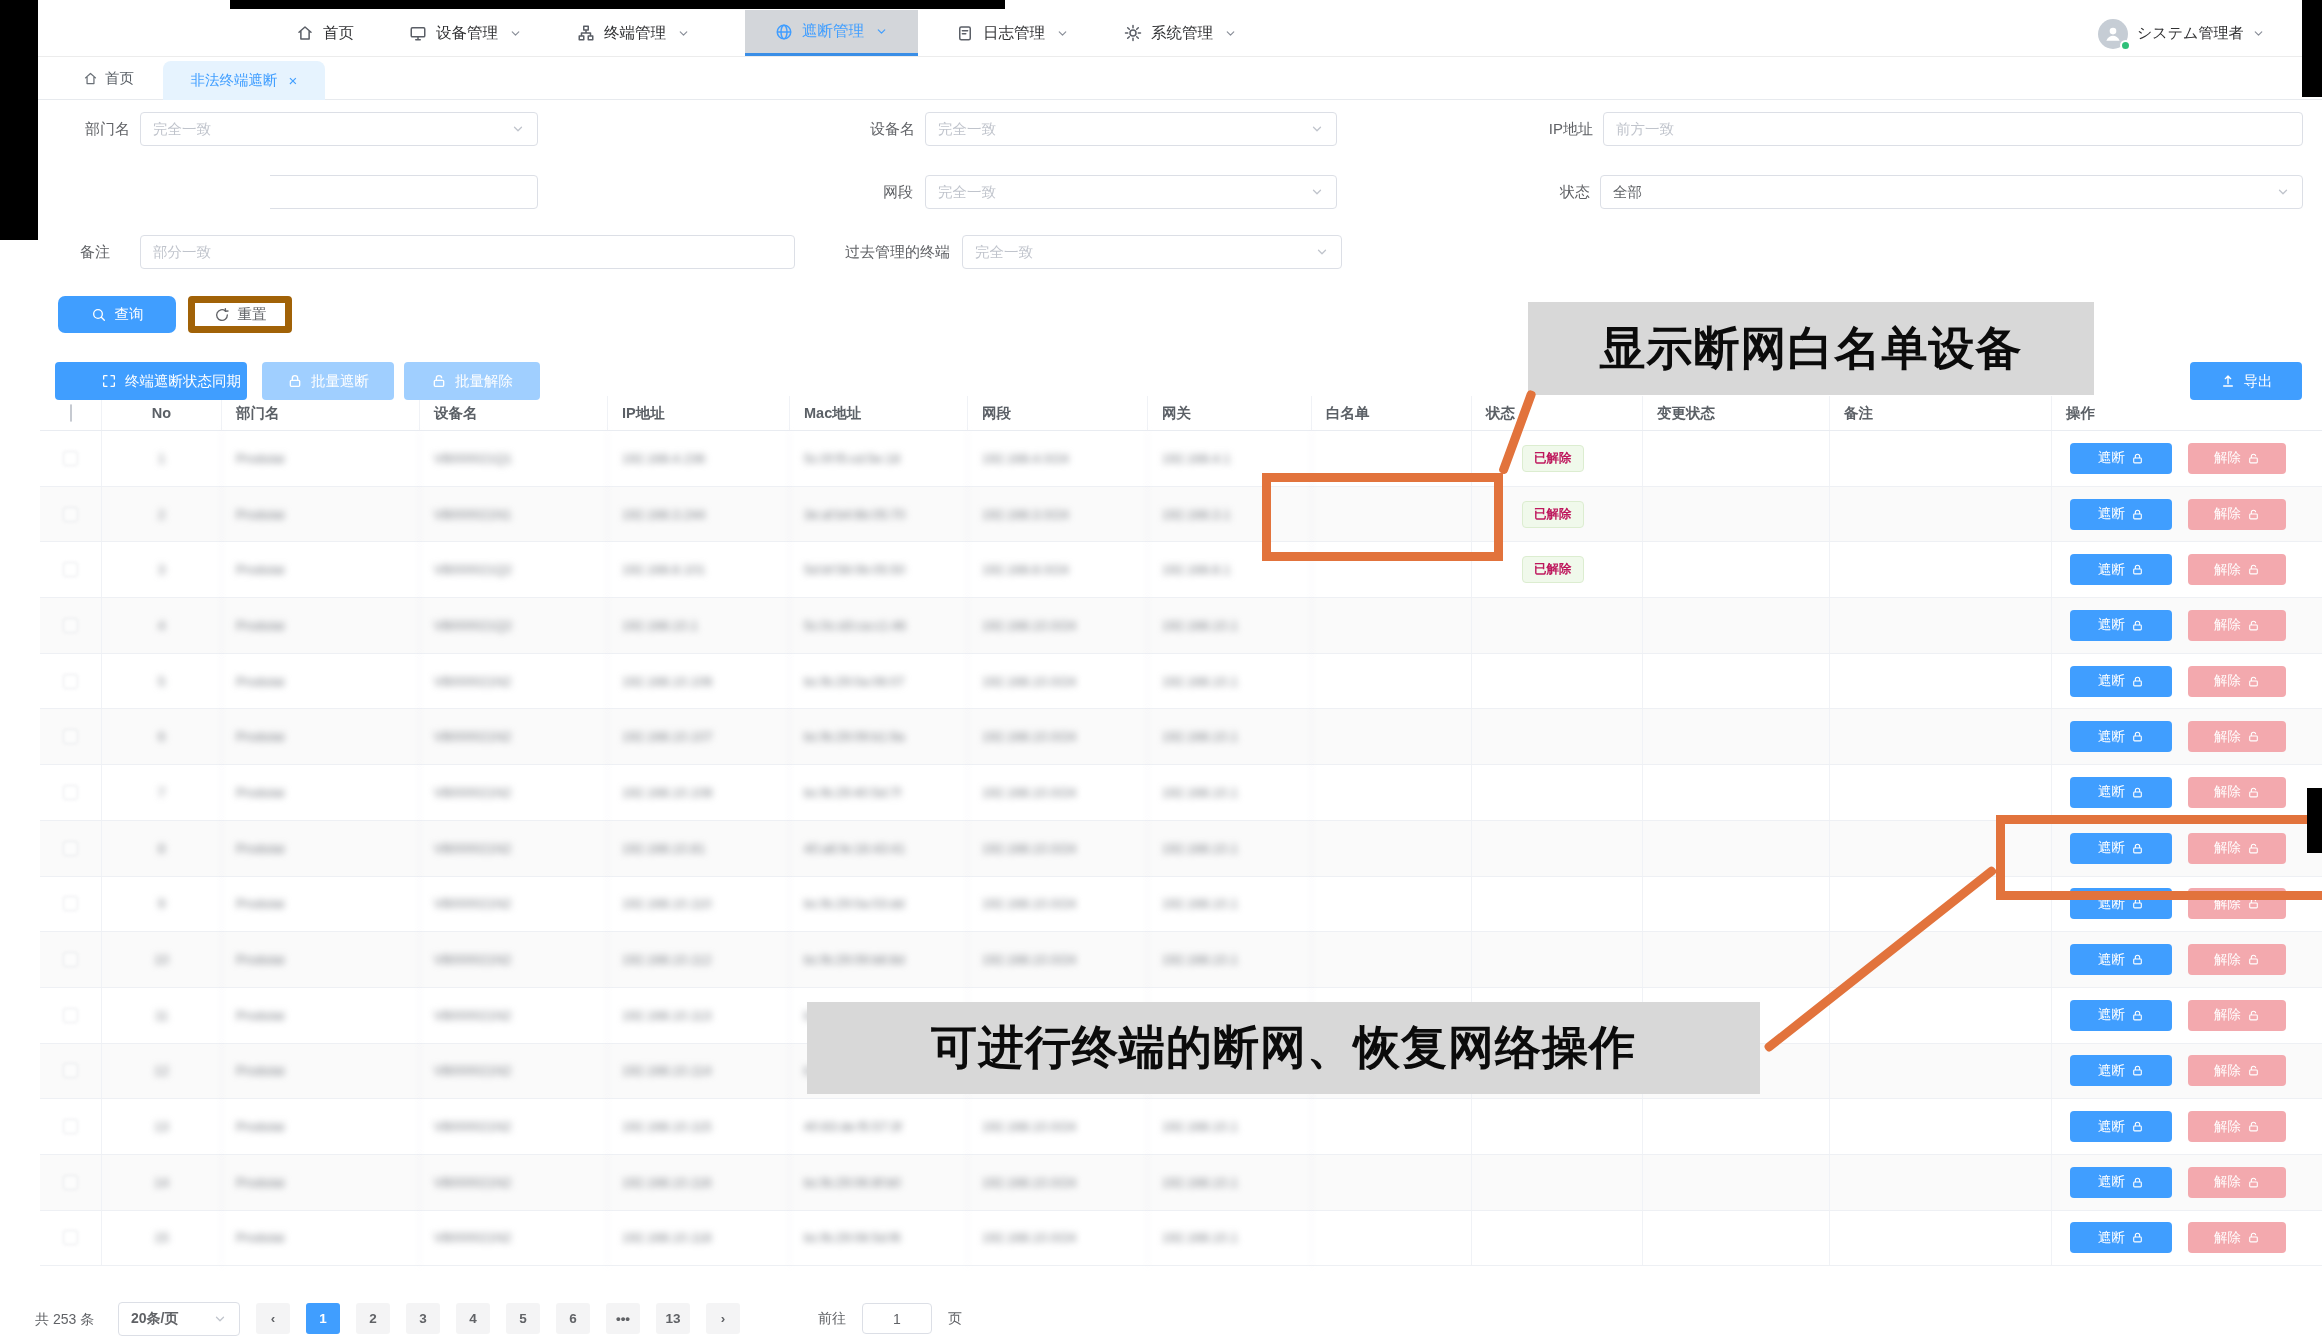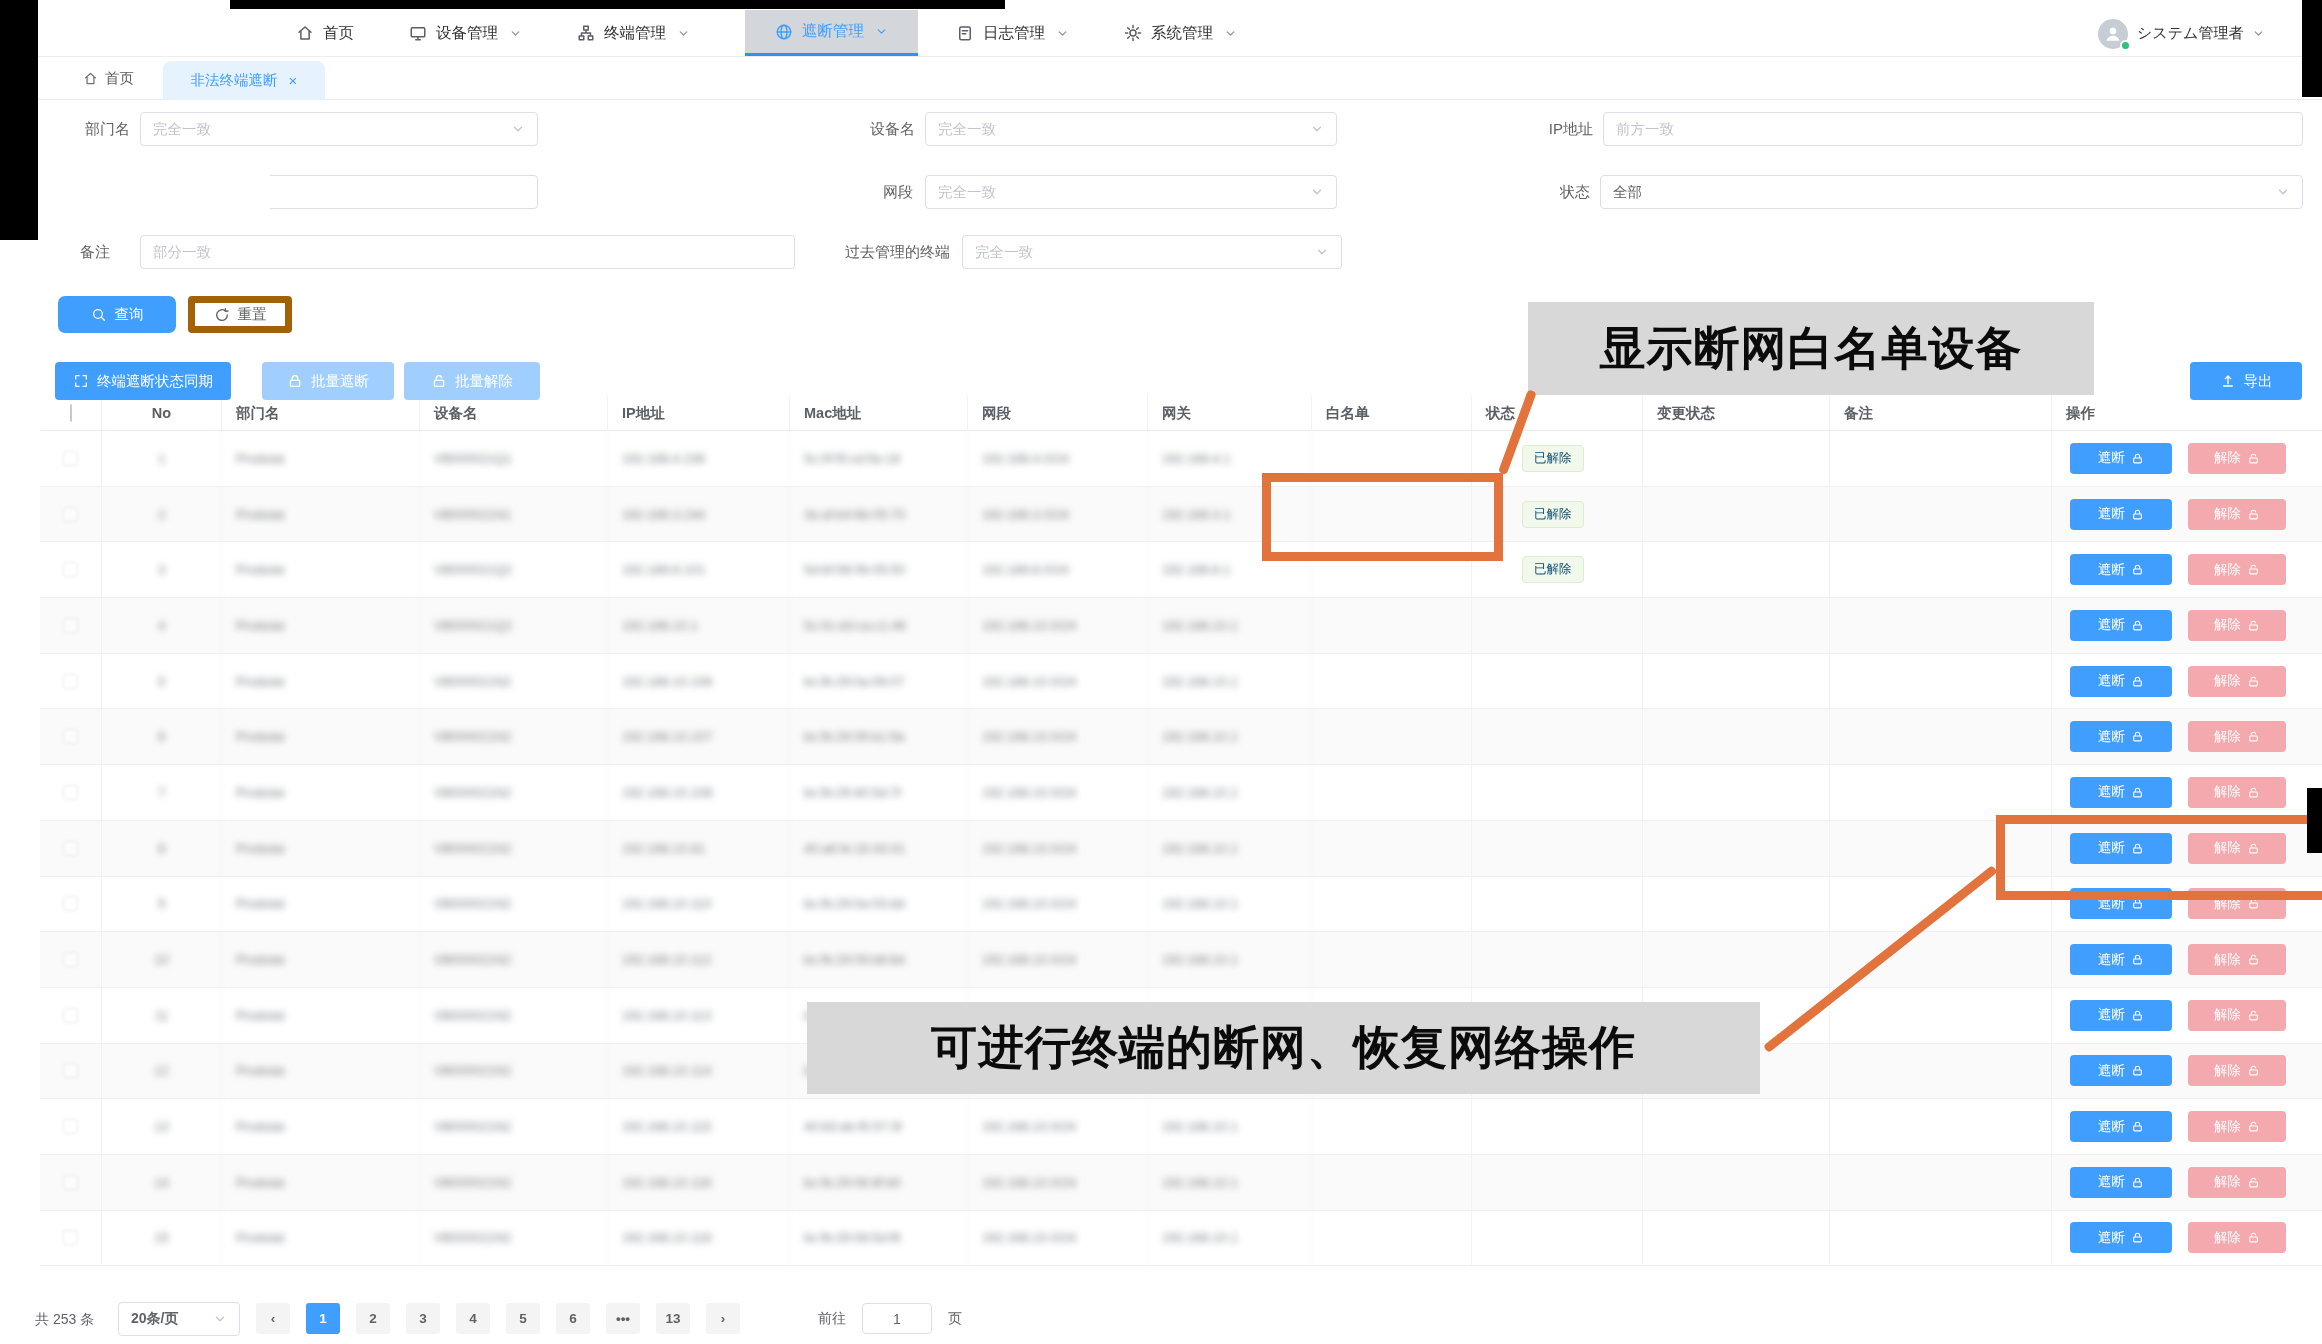--- a/index.html
+++ b/index.html
@@ -51,21 +51,21 @@
   .tr{display:grid;grid-template-columns:62px 120px 198px 188px 182px 178px 180px 164px 160px 171px 187px 222px 270px;}
   .th{height:35px;line-height:35px;font-size:14.5px;font-weight:700;color:#5b6066;background:#fff;border-bottom:1px solid #e9ecf1;}
   .td,.hc{padding-left:14px;border-right:1px solid #f0f2f6;overflow:hidden;white-space:nowrap;}
   .body .tr{height:55.7px;border-bottom:1px solid #eef0f4;background:#fff;}
   .body .tr.stripe{background:#fafafa;}
   .td{display:flex;align-items:center;font-size:13px;color:#7a7e85;}
   .td.blur{filter:blur(3.5px);}
   .td.center,.hc.center{justify-content:center;padding-left:0;text-align:center;}
   .cb{width:15px;height:15px;border:1px solid #c6cad1;border-radius:3px;background:#fff;margin:0 auto;cursor:pointer;}
   .cb.dim{opacity:.45;filter:blur(1.5px);}
-  .badge{display:inline-block;padding:4px 11px;font-size:12.5px;color:#0c4a6e;background:#f0f9eb;border:1px solid #dcedd0;border-radius:4px;filter:none;}
+  .badge{display:inline-block;padding:4px 11px;font-size:12.5px;color:#be185d;background:#f0f9eb;border:1px solid #dcedd0;border-radius:4px;filter:none;font-weight:bold;}
   .td.status{padding-left:50px;}
   .rowbtn{display:inline-flex;align-items:center;justify-content:center;gap:6px;height:31px;border:none;border-radius:4px;font-size:13.5px;color:#fff;cursor:pointer;}
   .rowbtn .ic{width:13px;height:13px;}
   .rowbtn.block{width:102px;background:#409eff;}
   .rowbtn.unblock{width:98px;background:#f3a9ae;}
   .td.ops{padding-left:18px;gap:16px;border-right:none;}
 
   
   .pg-total{position:absolute;left:35px;top:1302px;height:34px;line-height:34px;font-size:14px;color:#606266;z-index:6;}
   .pg-size{left:118px;top:1302px;width:122px;z-index:6;}
@@ -276,21 +276,21 @@
       </svg>
     <span>查询</span>
   </button>
   <button class="btn btn-plain" style="left:188px;top:296px;width:104px;height:37px;">
     <svg class="ic" viewBox="0 0 24 24">
         <use href="#i-refresh"></use>
       </svg>
     <span>重置</span>
   </button>
 
-  <button class="btn btn-primary" style="left:55px;top:362px;width:176px;height:38px;">
+  <button class="btn btn-primary" style="left:55px;top:362px;width:192px;height:38px;justify-content:flex-end;">
     <svg class="ic" viewBox="0 0 24 24">
         <use href="#i-corners"></use>
       </svg>
     <span>终端遮断状态同期</span>
   </button>
   <button class="btn btn-lightblue" style="left:262px;top:362px;width:132px;height:38px;">
     <svg class="ic" viewBox="0 0 24 24">
         <use href="#i-lock"></use>
       </svg>
     <span>批量遮断</span>

